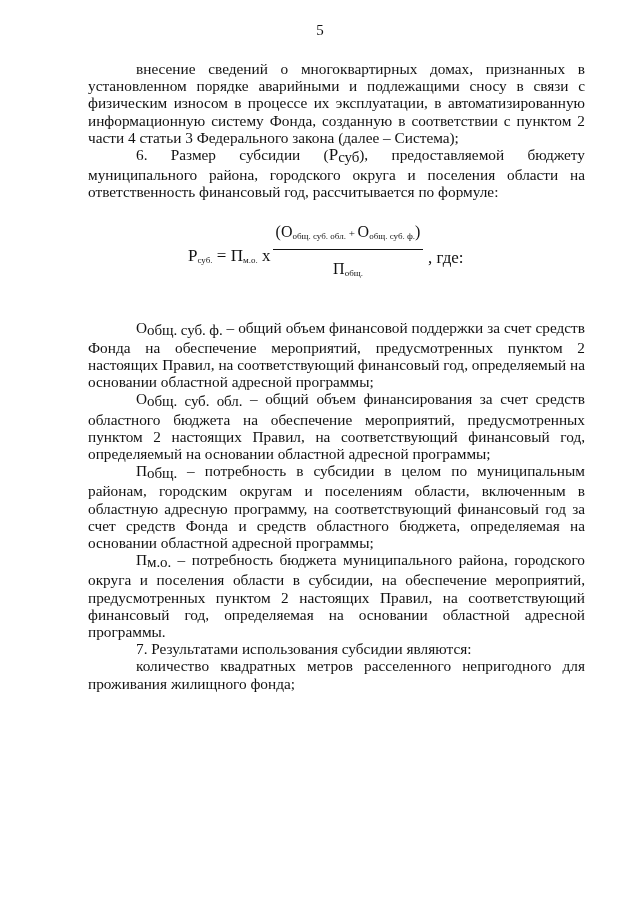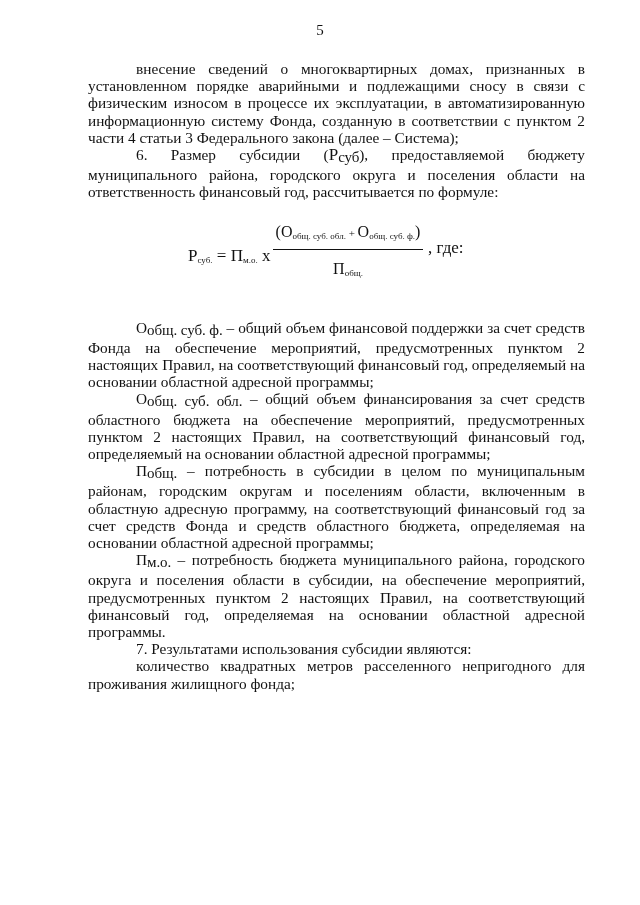--- a/index.html
+++ b/index.html
@@ -10,21 +10,21 @@
   .body { position: absolute; left: 88px; top: 60px; width: 497px; font-size: 15.3px; line-height: 17.2px; }
   .p { margin: 0; text-align: justify; text-align-last: left; }
   .ind { text-indent: 48px; }
   sub.s { font-size: 15px; vertical-align: -2px; letter-spacing: -0.1px; }
   .formula { position: relative; height: 100px; margin: 10px 0 8px 0; font-size: 17px; }
   .formula .lhs { position: absolute; left: 60px; top: 36px; white-space: nowrap; margin-left: 40px; }
   .formula .frac { position: absolute; left: 185px; top: 12px; width: 150px; }
   .formula .num { text-align: center; white-space: nowrap; font-size: 16px; }
   .formula .bar { border-top: 1.4px solid #111; margin: 4px 0 10px 0; width: 150px; }
   .formula .den { text-align: center; font-size: 16px; }
-  .formula .tail { position: absolute; left: 340px; top: 28px; white-space: nowrap; }
+  .formula .tail { position: absolute; left: 340px; top: 38px; white-space: nowrap; }
   .formula sub.f { font-size: 9px; vertical-align: -2px; }
   .defs { margin-top: 4px; }
 </style>
 </head>
 <body>
 
 <div class="page-number">5</div>
 
 <div class="body">
   <p class="p ind">внесение сведений о многоквартирных домах, признанных в установленном порядке аварийными и подлежащими сносу в связи с физическим износом в процессе их эксплуатации, в автоматизированную информационную систему Фонда, созданную в соответствии с пунктом 2 части 4 статьи 3 Федерального закона (далее – Система);</p>

